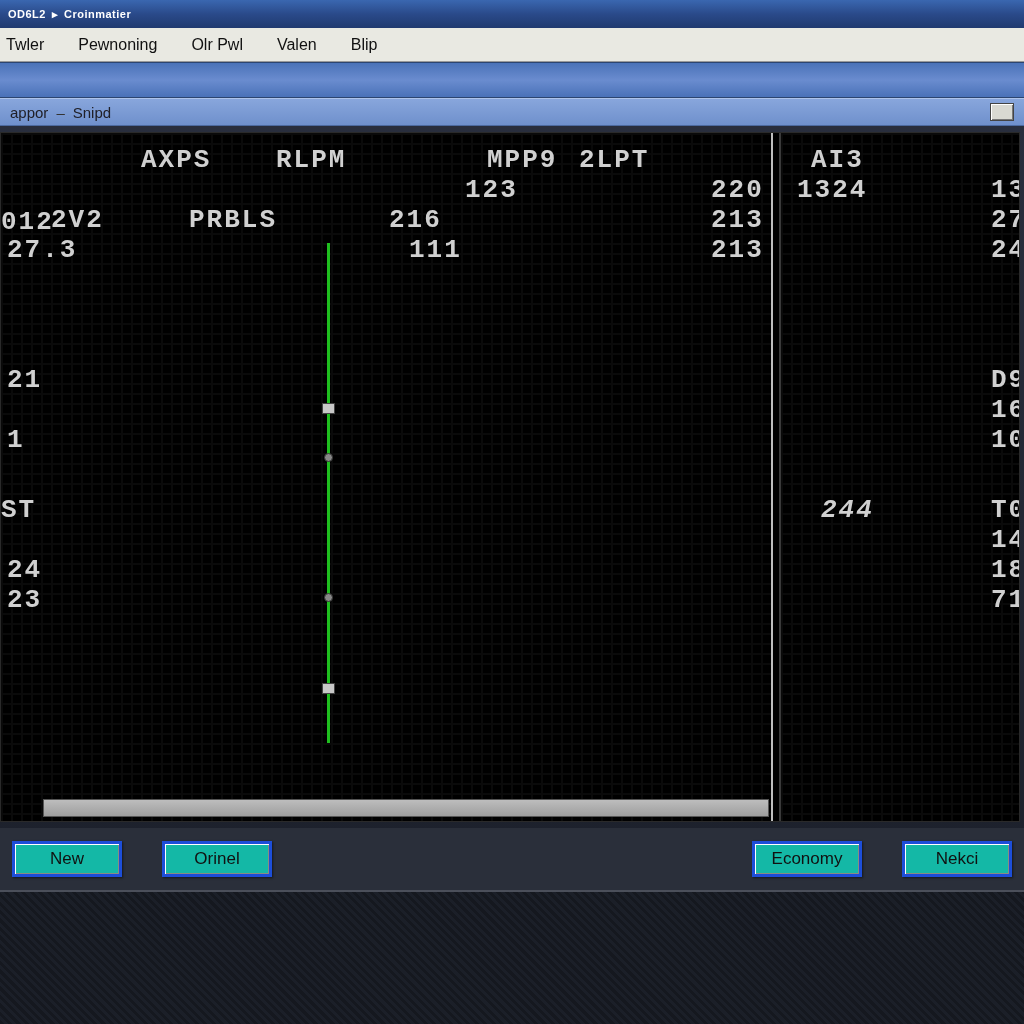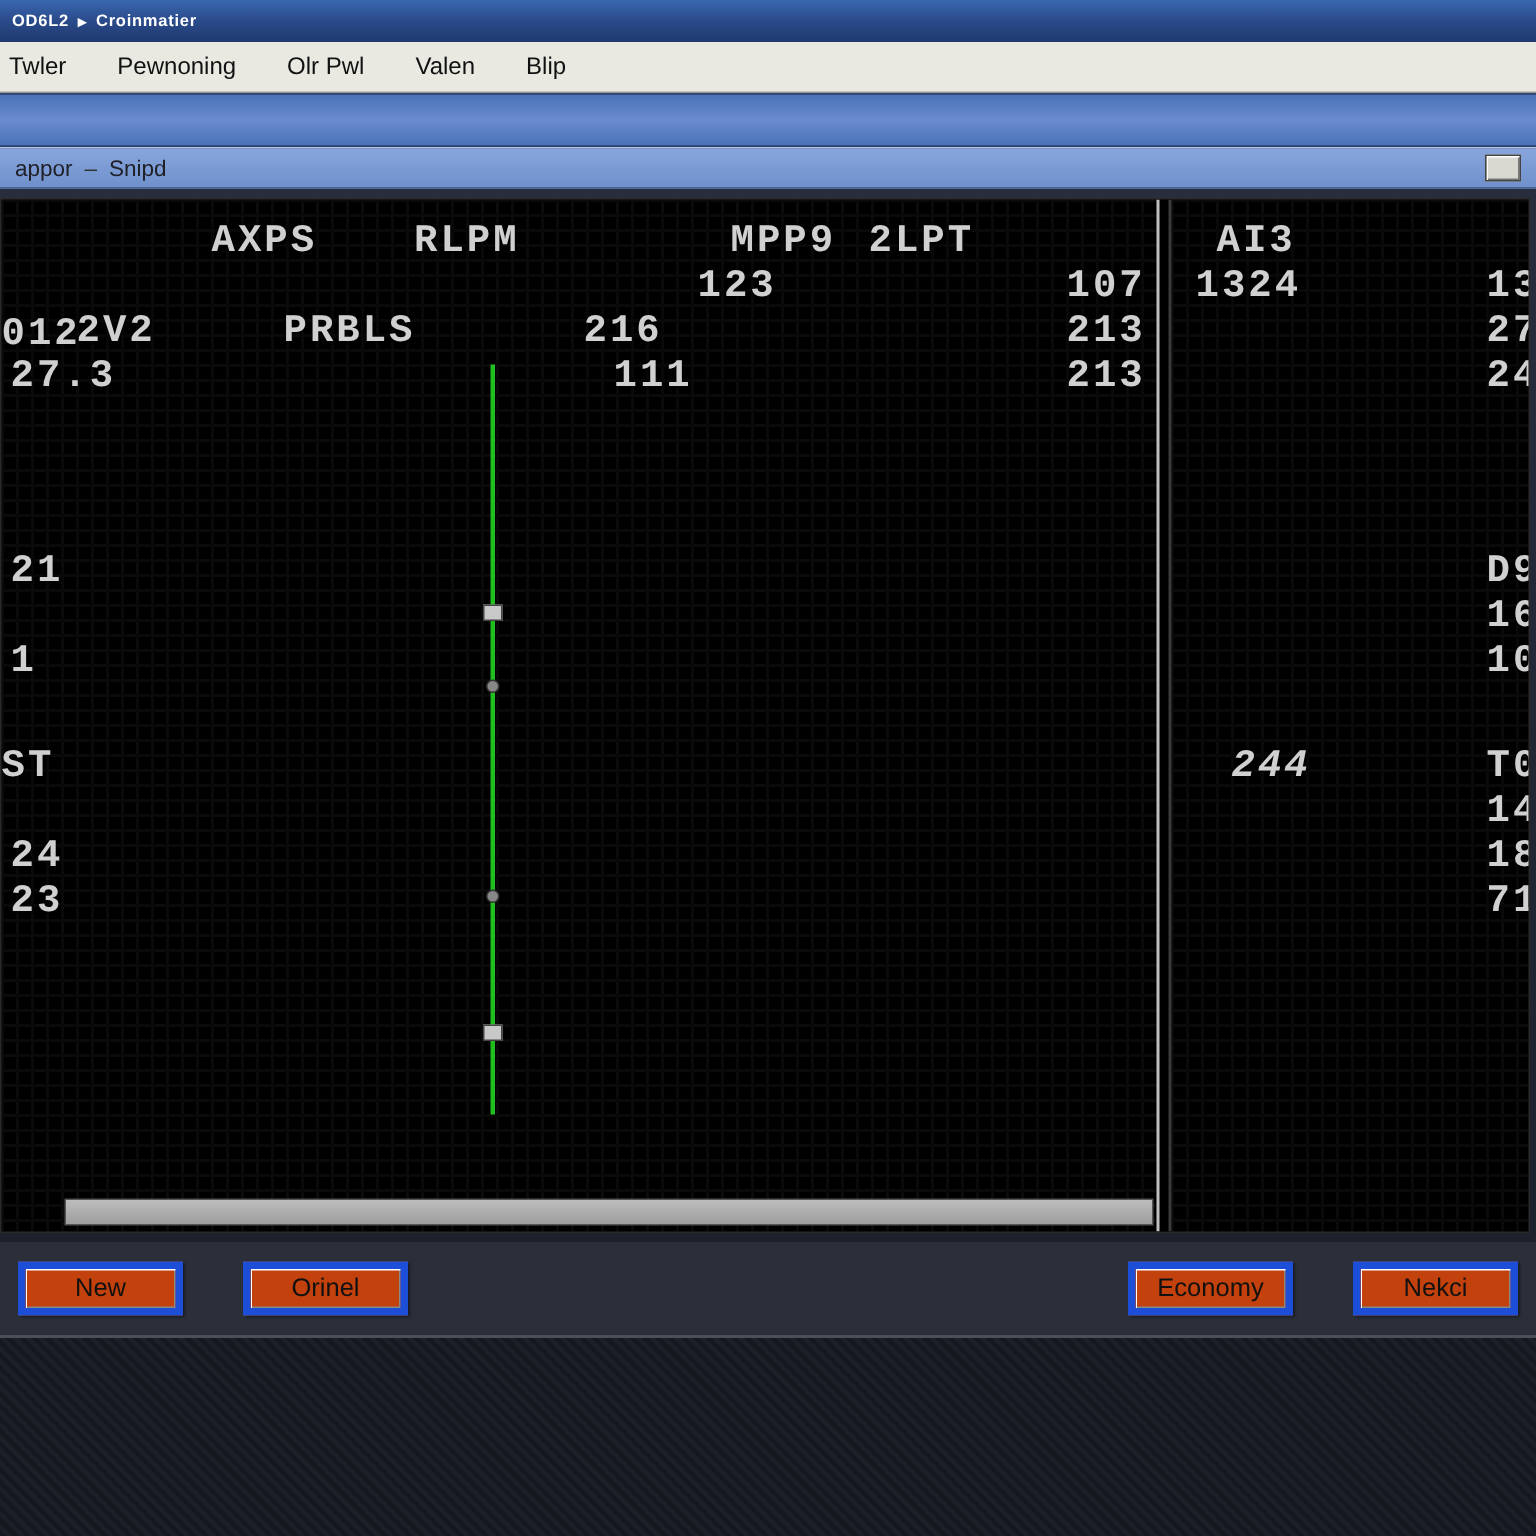--- a/index.html
+++ b/index.html
@@ -137,22 +137,22 @@
     display: flex;
     align-items: center;
     padding: 8px 12px;
     gap: 40px;
     background: #2a2f3a;
   }
   .spacer { flex: 1; }
   .btn {
     min-width: 110px;
     height: 36px;
-    background: #c2410c;
-    border: 5px solid #1d4ed8;
+    background: #14b8a6;
+    border: 3px solid #1d4ed8;
     box-shadow: inset 1px 1px 0 #fff, inset -1px -1px 0 #8a8a82, 1px 1px 2px rgba(0,0,0,.5);
     font-size: 17px;
     color: #111;
     display: flex;
     align-items: center;
     justify-content: center;
     cursor: default;
   }
   .footer-spacer {
     height: 168px;
@@ -204,21 +204,21 @@
 
     <div class="txt" style="left:0px;  top:362px;">ST</div>
     <div class="txt" style="left:6px;  top:422px;">24</div>
     <div class="txt" style="left:6px;  top:452px;">23</div>
 
     <div class="txt" style="left:388px; top:72px;">216</div>
     <div class="txt" style="left:408px; top:102px;">111</div>
 
     <div class="txt" style="left:464px; top:42px;">123</div>
 
-    <div class="txt" style="left:710px; top:42px;">107</div>
+    <div class="txt" style="left:710px; top:42px;">220</div>
     <div class="txt" style="left:710px; top:72px;">213</div>
     <div class="txt" style="left:710px; top:102px;">213</div>
 
     <div class="vslider">
       <div class="handle" style="top:160px;"></div>
       <div class="dot" style="top:210px;"></div>
       <div class="dot" style="top:350px;"></div>
       <div class="handle" style="top:440px;"></div>
     </div>
 

